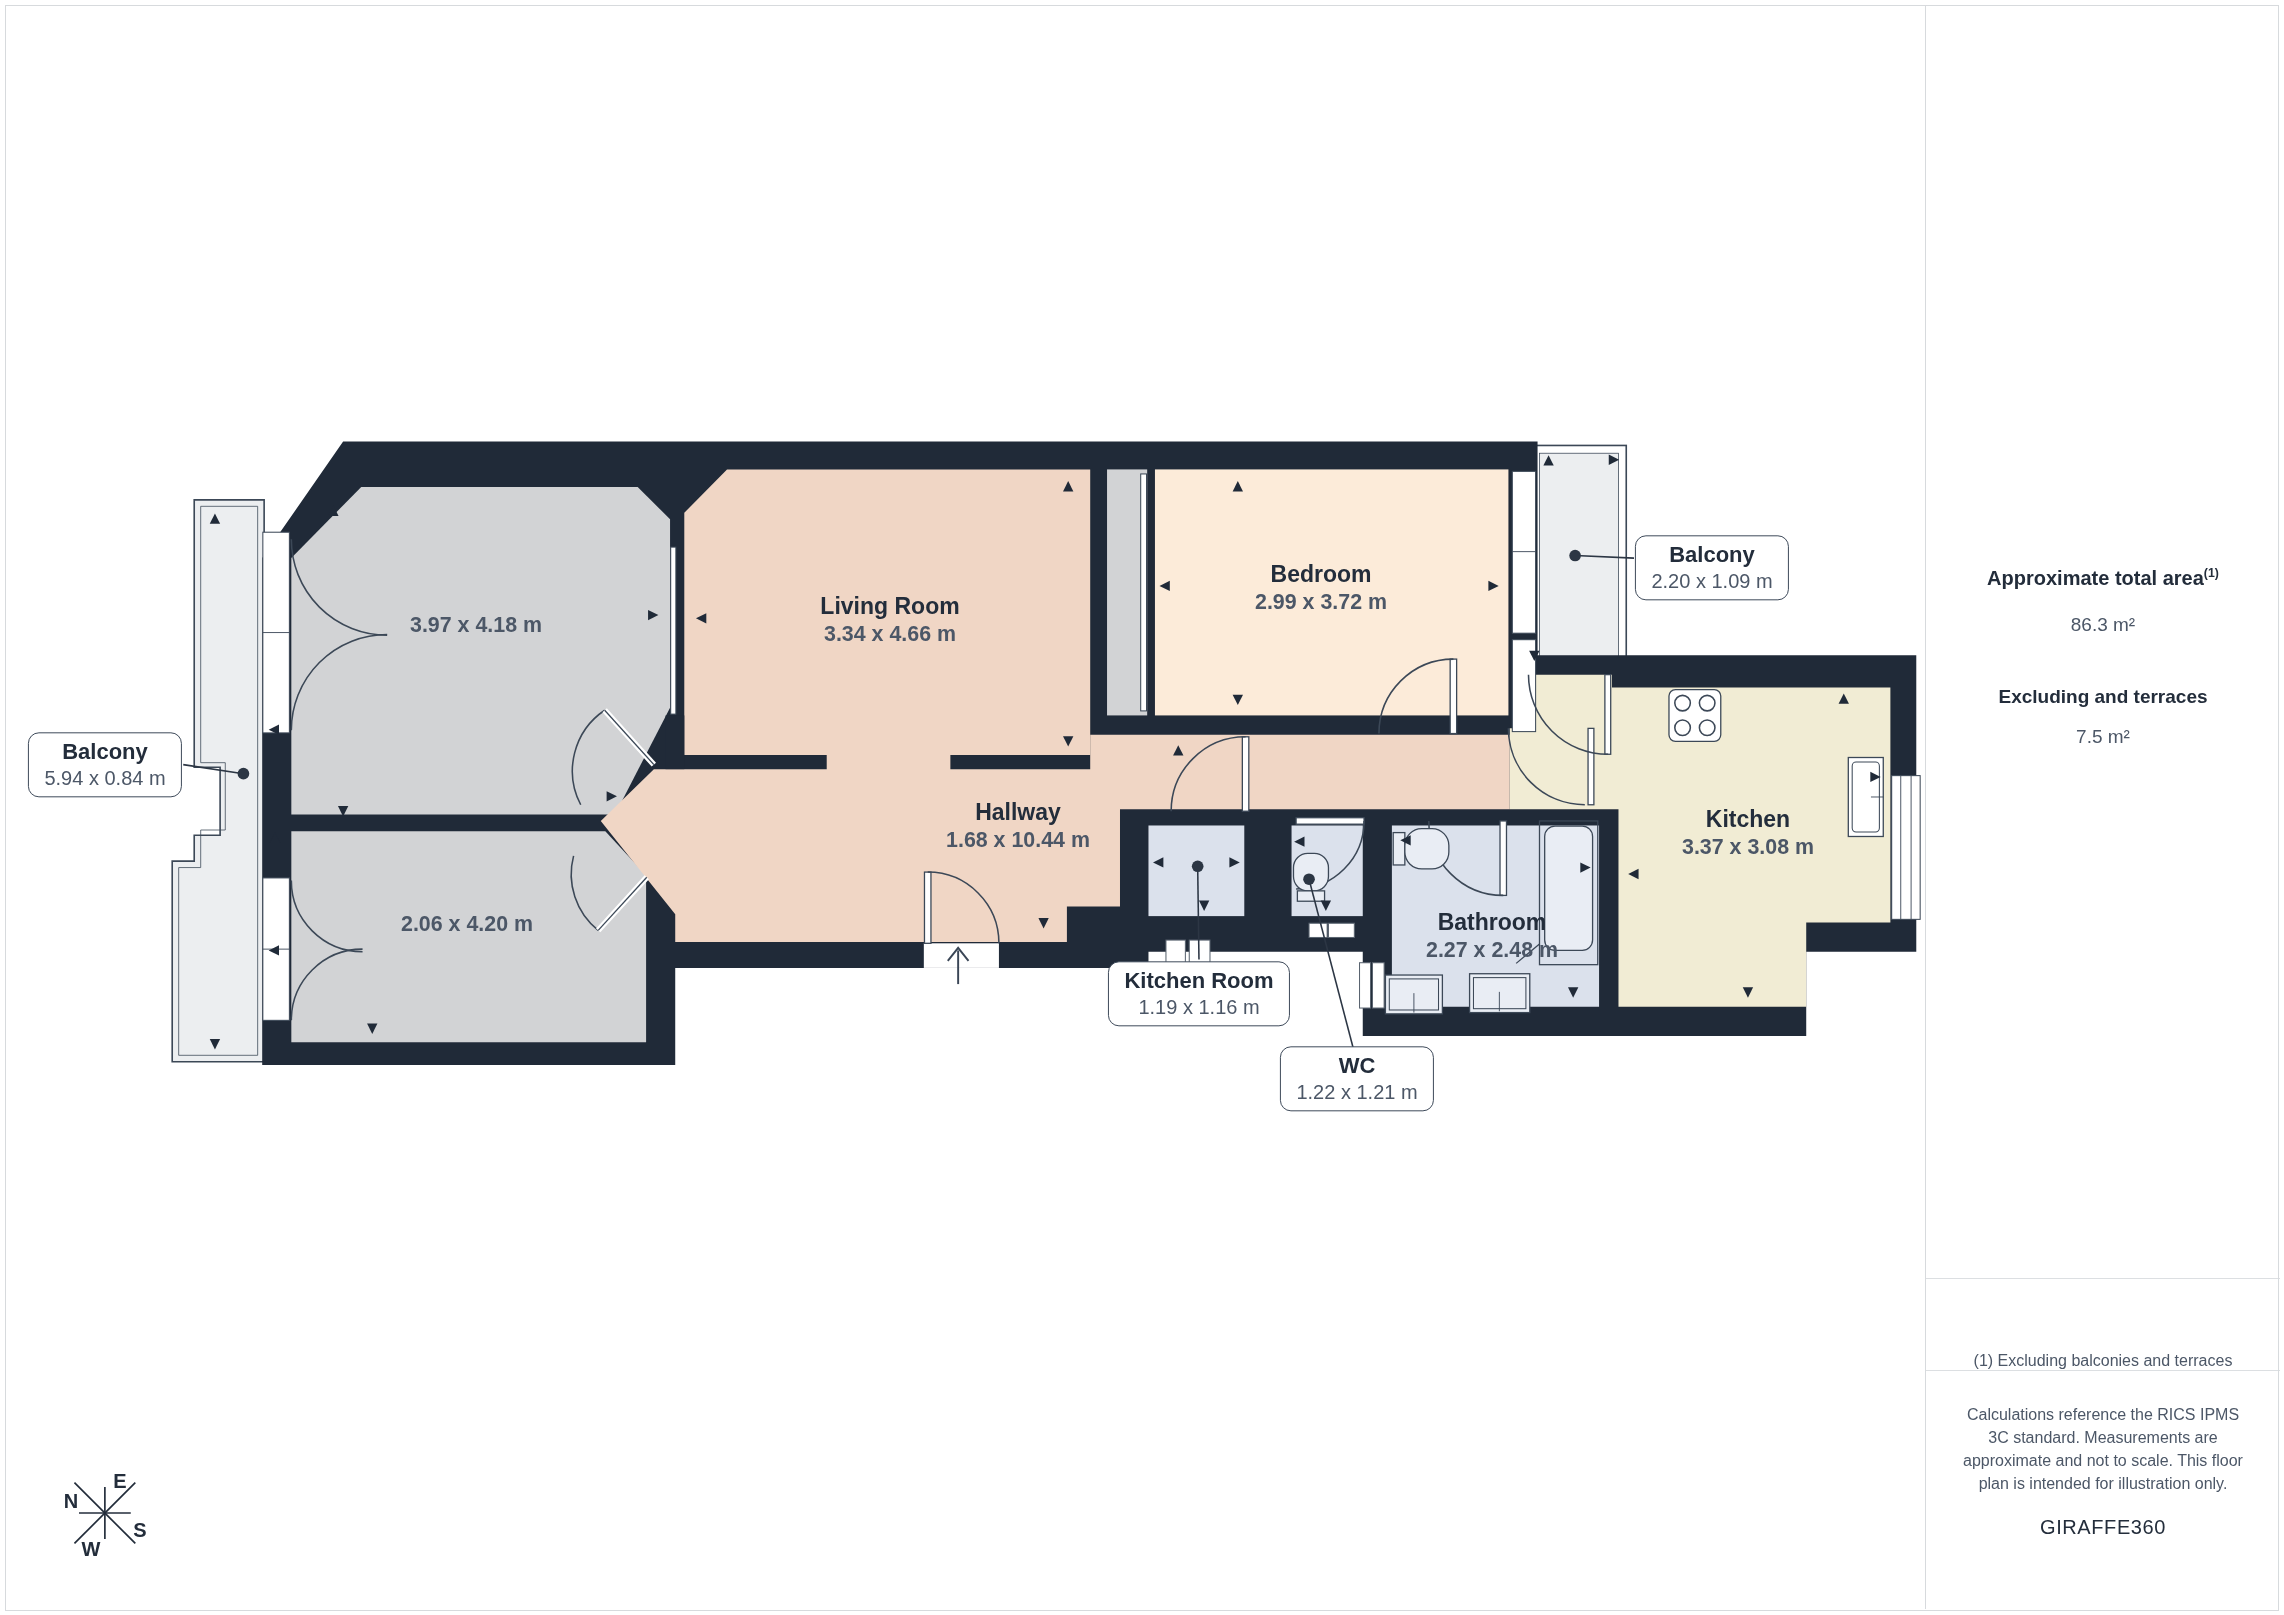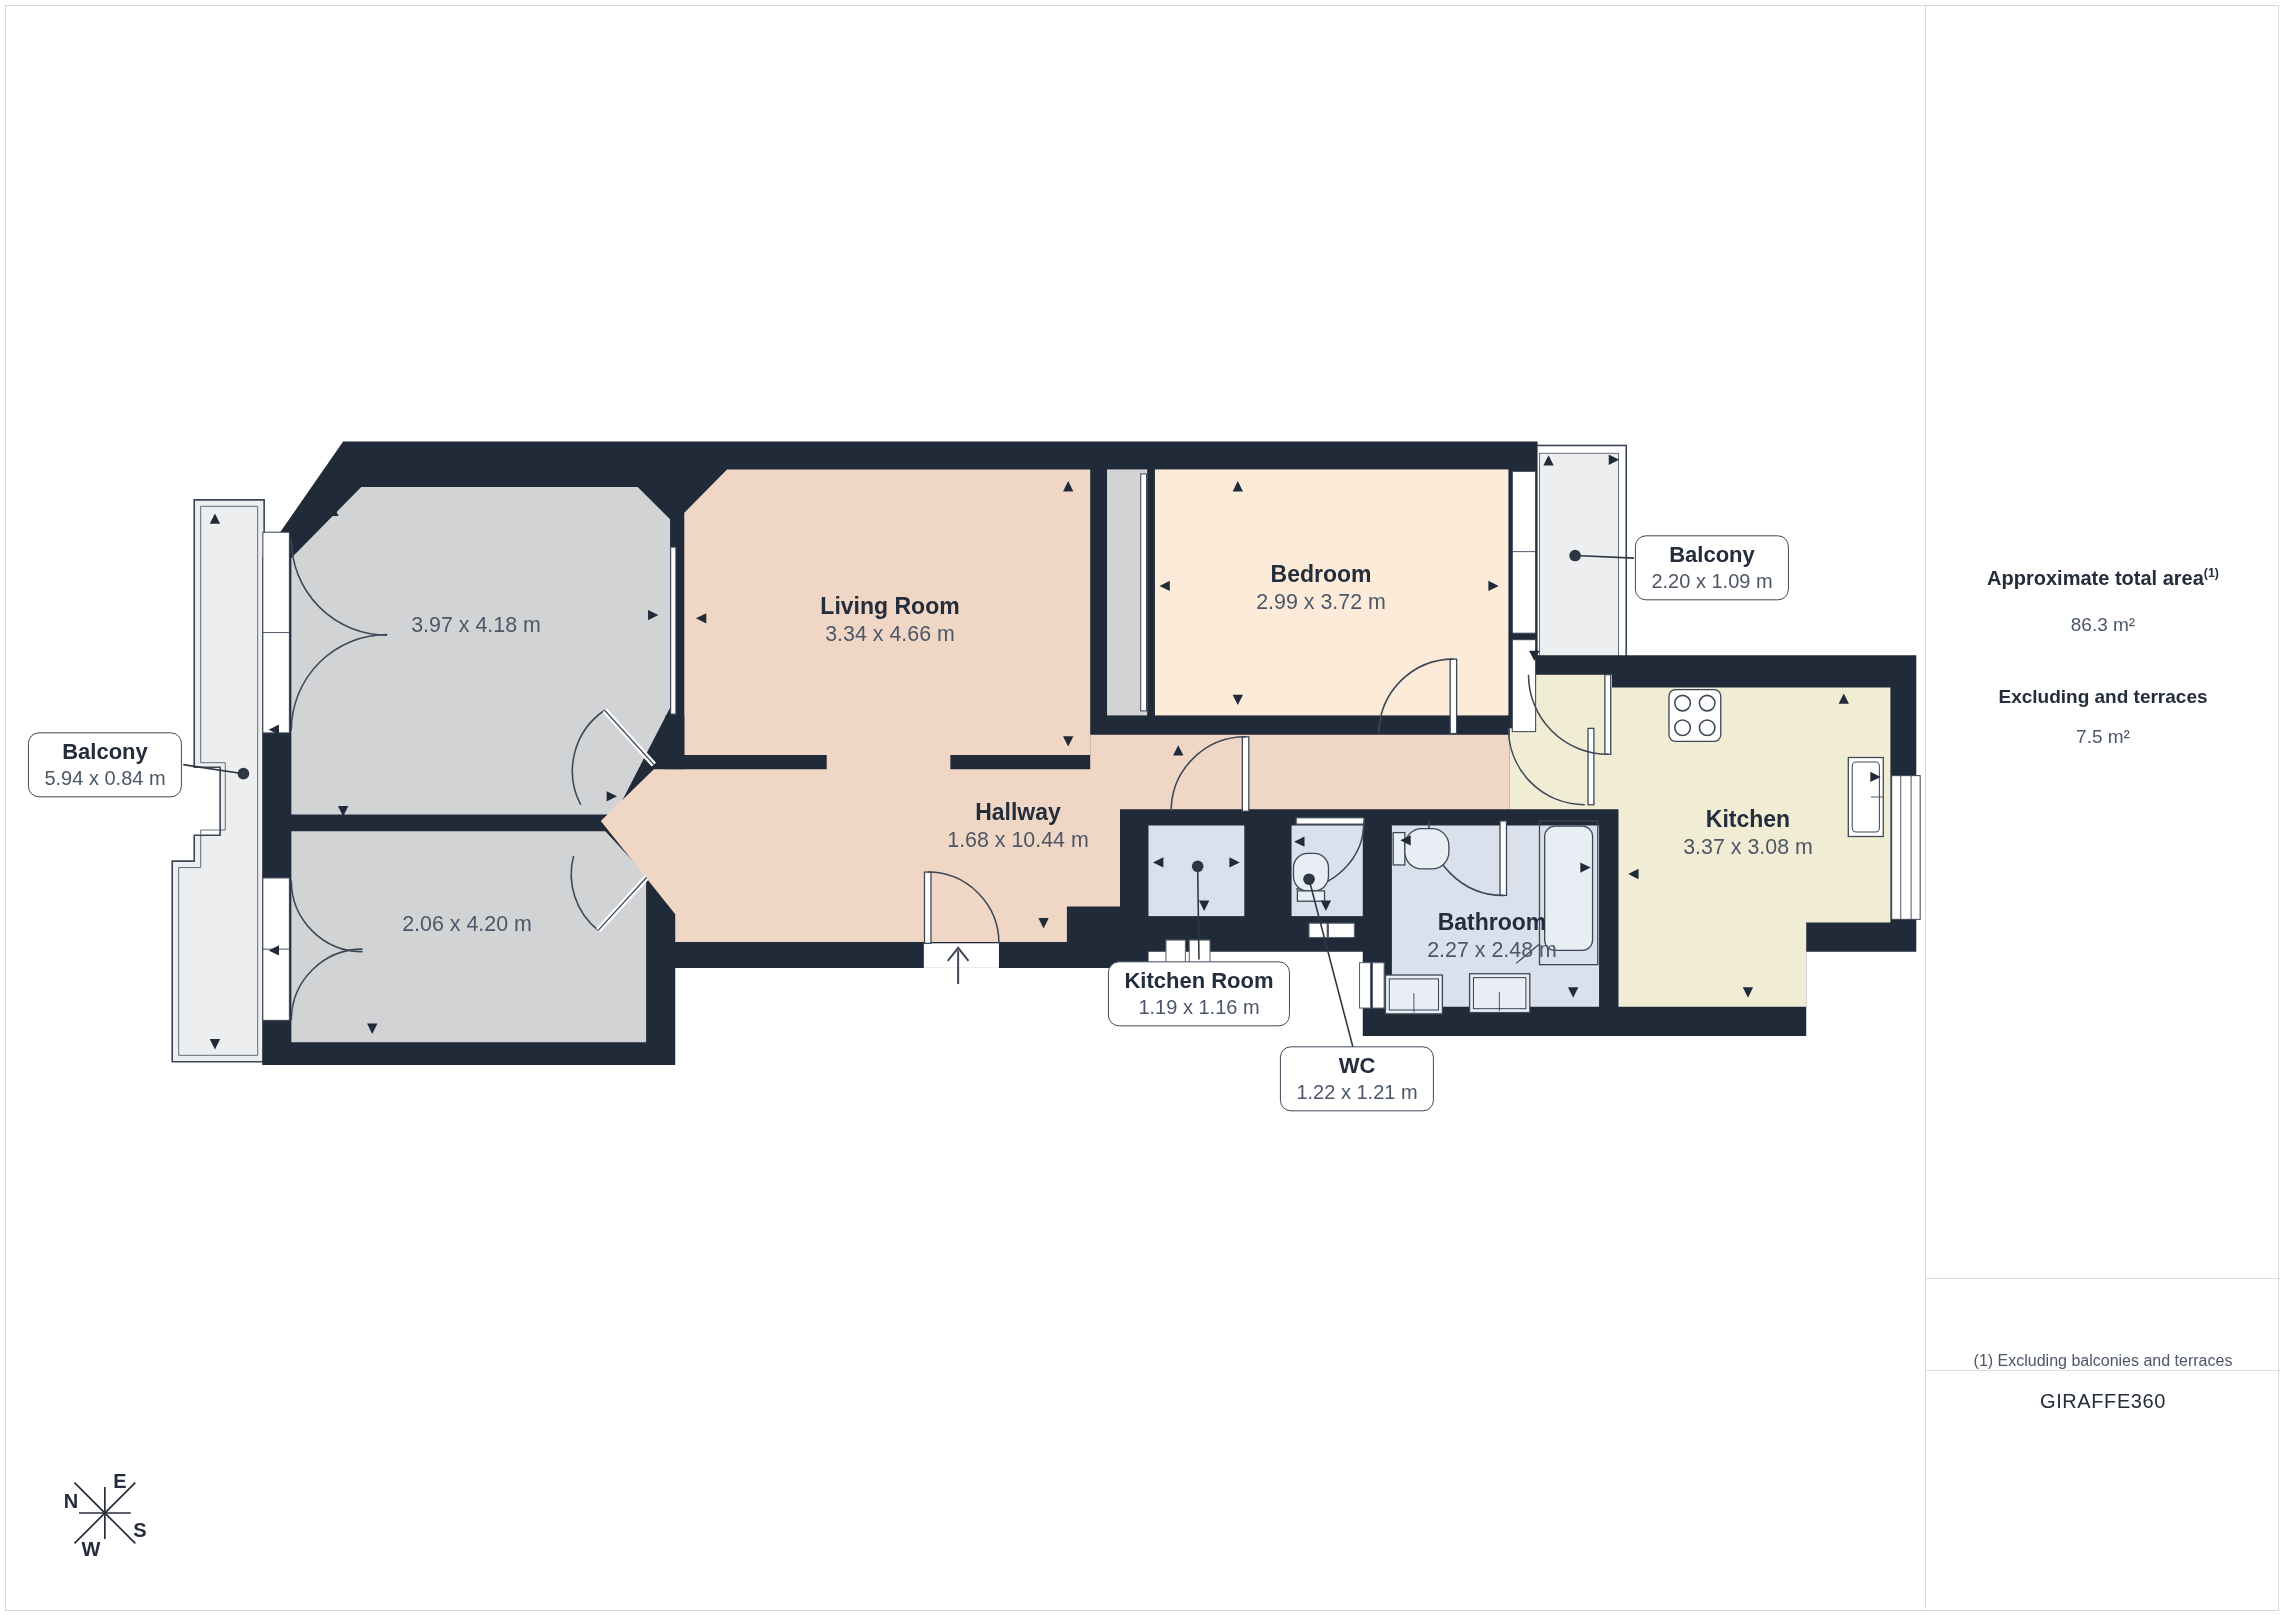--- a/index.html
+++ b/index.html
@@ -27,21 +27,21 @@
   .white-fix{fill:#ffffff;stroke:var(--outline,#3c4857);stroke-width:2;}
   .step{fill:#ffffff;stroke:#5a6470;stroke-width:1.6;}
   .tri{fill:var(--wall,#202a38);}
   .leader{stroke:var(--leader,#2c3644);stroke-width:2.4;fill:none;}
   .dot{fill:var(--leader,#2c3644);}
   .compass-line{stroke:var(--text_dark,#232d3b);stroke-width:2.6;}
 
   
   .lbl{position:absolute;transform:translate(-50%,-50%);text-align:center;white-space:nowrap;}
   .lbl .t{font-size:23px;font-weight:700;color:var(--text_dark,#232d3b);line-height:28.5px;}
-  .lbl .d{font-size:21.4px;font-weight:400;color:var(--text_dim,#4c5767);line-height:27px;}
+  .lbl .d{font-size:21.4px;font-weight:700;color:var(--text_dim,#4c5767);line-height:27px;}
   .callout{position:absolute;transform:translate(-50%,-50%);text-align:center;white-space:nowrap;
            background:#fff;border:1.9px solid #3e4a5a;border-radius:11px;padding:5.2px 15.5px;}
   .callout .t{font-size:22px;font-weight:700;color:var(--text_dark,#232d3b);line-height:27px;}
   .callout .d{font-size:20px;font-weight:400;color:var(--text_dim,#4c5767);line-height:26px;}
 
   
   .sidebar{position:absolute;left:1925px;top:5.2px;width:354px;height:1604px;
            border-left:1.3px solid var(--border_light,#d7dadd);}
   .sb-title{position:absolute;top:561px;left:0;width:100%;text-align:center;
             font-size:20px;font-weight:700;color:var(--text_dark,#232d3b);}
@@ -316,20 +316,21 @@
     <div class="sb-title">
       <span>Approximate total area</span><sup>(1)</sup>
     </div>
     <div class="sb-val1">86.3 m²</div>
     <div class="sb-lab2">Excluding and terraces</div>
     <div class="sb-val2">7.5 m²</div>
     <div class="sb-footnote">
       <span>(1) Excluding balconies and terraces</span>
     </div>
     <div class="sb-disclaimer">
+      <div class="txt">Calculations reference the RICS IPMS 3C standard. Measurements are approximate and not to scale. This floor plan is intended for illustration only.</div>
       <div class="sb-brand">
         <span>GIRAFFE</span><span class="b">360</span>
       </div>
     </div>
   </aside>
 
   <div class="frame"></div>
 </div>
 
 

